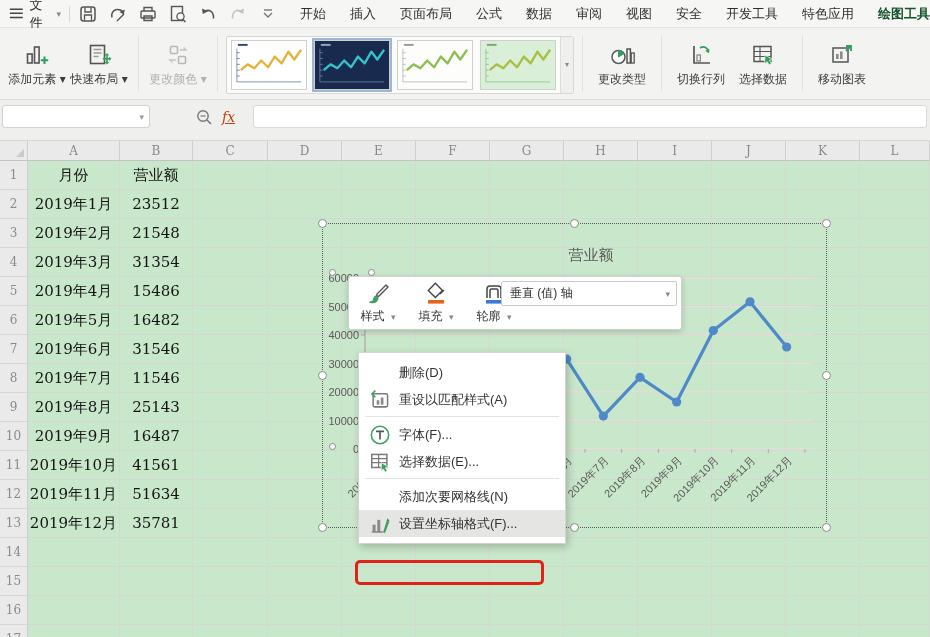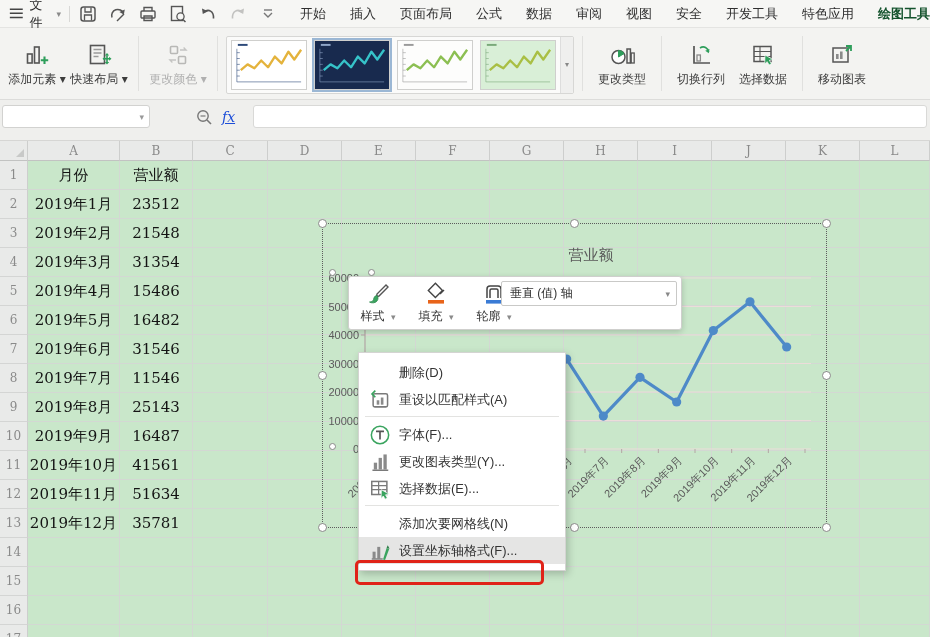--- a/index.html
+++ b/index.html
@@ -30,21 +30,21 @@
   .gallery{width:348px;height:58px;background:#fbfbfa;border:1px solid #d7d7d5;border-radius:2px;margin-top:2px;display:flex;align-items:center;gap:7px;padding:3px 4px;position:relative;}
   .thumb{width:76px;height:50px;border:1px solid #cfcfcd;}
   .thumb.sel{outline:2px solid #9bb7d4;}
   .gal-scroll{width:13px;height:56px;background:#efefee;border-left:1px solid #ddd;position:absolute;right:0;top:0;display:flex;align-items:center;justify-content:center;color:#888;font-size:8px;border-radius:0 2px 2px 0;}
 
   
   .fbar{left:0;top:100px;width:930px;height:41px;background:#efefed;border-bottom:1px solid #d6d6d4;}
   .namebox{left:2px;top:5px;width:148px;height:23px;background:#fff;border:1px solid #d2d2d0;border-radius:3px;display:flex;align-items:center;}
   .namebox .nb-caret{margin-left:auto;margin-right:5px;color:#999;font-size:9px;}
   .fx-zone{left:195px;top:5px;height:23px;display:flex;align-items:center;gap:9px;}
-  .fx{font-family:"DejaVu Serif",serif;font-style:italic;color:#1d4ed8;font-size:14px;text-decoration:underline;}
+  .fx{font-family:"DejaVu Serif",serif;font-style:italic;color:#c2410c;font-size:14px;text-decoration:underline;}
   .finput{left:253px;top:5px;width:674px;height:23px;background:#fff;border:1px solid #d9d9d7;border-radius:3px;}
 
   
   .sheet{left:0;top:141px;width:930px;height:496px;background:#c9e7ca;}
   .colhdr{display:flex;height:20px;}
   .corner{width:28px;height:20px;background:#e9eae9;border-right:1px solid #cdcecd;border-bottom:1px solid #c2c3c2;position:relative;}
   .corner:after{content:"";position:absolute;right:3px;bottom:3px;border-left:8px solid transparent;border-bottom:8px solid #c8c9c8;}
   .ch{height:20px;background:#e9eae9;border-right:1px solid #cdcecd;border-bottom:1px solid #c2c3c2;color:#8a8a8a;font-size:12px;display:flex;align-items:center;justify-content:center;font-family:"DejaVu Serif",serif;}
   .srow{display:flex;height:29px;}
   .rn{width:28px;background:#e9eae9;border-right:1px solid #cdcecd;border-bottom:1px solid #d4d5d4;color:#8a8a8a;font-size:12px;display:flex;align-items:center;justify-content:center;font-family:"DejaVu Serif",serif;}
@@ -714,31 +714,20 @@
         <svg viewBox="0 0 16 16">
           <circle cx="8" cy="8" r="6.3" fill="none" stroke="#3aa45f" stroke-width="1.1"></circle>
           <path d="M5.1 5.4h5.8M8 5.4v5.8" fill="none" stroke="#555" stroke-width="1.2"></path>
         </svg>
       </span>
       <span class="mtext">字体(F)...</span>
     </div>
     <div class="mitem">
       <span class="mic">
         <svg viewBox="0 0 16 16">
-          <path d="M2.5 14h11.5" stroke="#7a7a7a" stroke-width="1.1"></path>
-          <rect x="3.5" y="8.5" width="2.4" height="5" fill="#8a8a8a"></rect>
-          <rect x="7" y="5" width="2.4" height="8.5" fill="#8a8a8a"></rect>
-          <rect x="10.5" y="2.5" width="2.4" height="11" fill="#8a8a8a"></rect>
-        </svg>
-      </span>
-      <span class="mtext">更改图表类型(Y)...</span>
-    </div>
-    <div class="mitem">
-      <span class="mic">
-        <svg viewBox="0 0 16 16">
           <rect x="2" y="2.5" width="11" height="9.5" fill="none" stroke="#7a7a7a" stroke-width="1.1"></rect>
           <path d="M2 5.5h11M2 8.5h11M7 2.5v9.5" stroke="#7a7a7a" stroke-width=".9"></path>
           <path d="M9 8.5l5.5 3.2-2.5.5 1.3 2.3-1.6.9-1.3-2.3-1.6 1.8z" fill="#3aa45f" stroke="#fff" stroke-width=".5"></path>
         </svg>
       </span>
       <span class="mtext">选择数据(E)...</span>
     </div>
     <div class="msep"></div>
     <div class="mitem">
       <span class="mic"></span>

